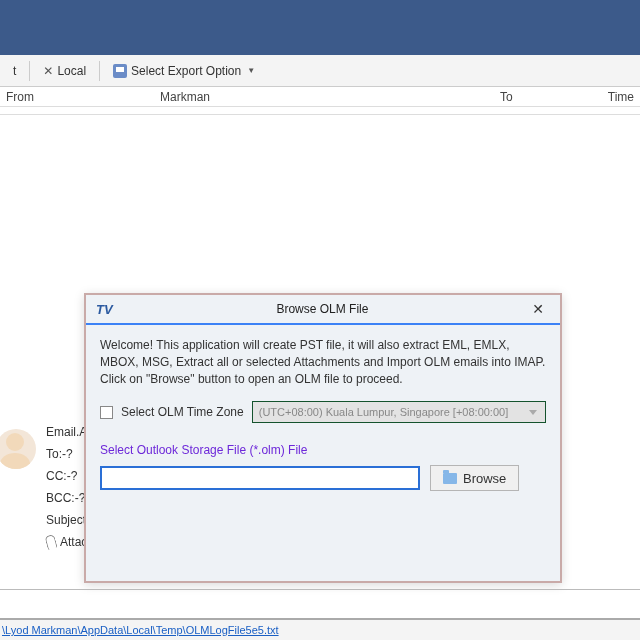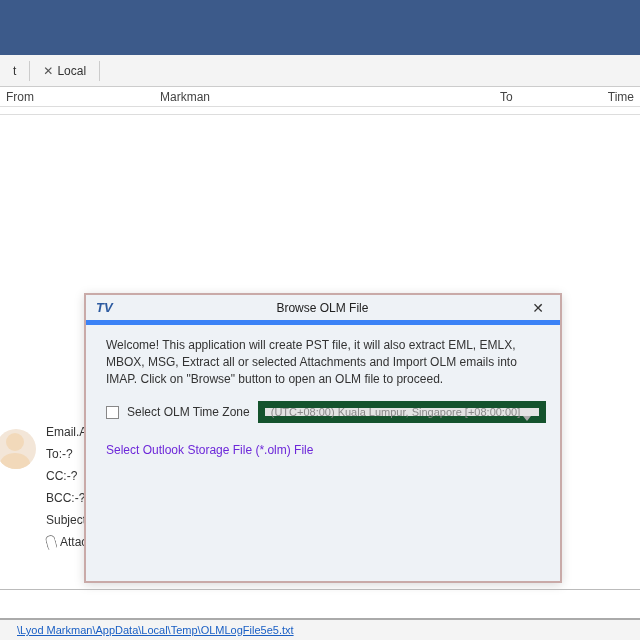--- a/index.html
+++ b/index.html
@@ -16,35 +16,35 @@
   .col-to { width: 50px; text-align: left; }
   .col-sent { width: 40px; text-align: right; }
   .maingap { height: 8px; border-bottom: 1px solid #ddd; }
   .content-area { position: relative; height: 455px; background: #fff; }
   .avatar { position: absolute; left: -4px; top: 314px; width: 40px; height: 40px; border-radius: 50%; background: linear-gradient(#f5e0c0 40%, #f0e8e0 40%); background: #f3e6d8; overflow: hidden; }
   .avatar::before { content: ""; position: absolute; top: 4px; left: 10px; width: 18px; height: 18px; border-radius: 50%; background: #f2d9ba; }
   .avatar::after { content: ""; position: absolute; bottom: -6px; left: 4px; width: 30px; height: 22px; border-radius: 50% 50% 0 0; background: #f2d9ba; }
   .fields { position: absolute; left: 46px; top: 310px; font-size: 12px; color: #333; }
   .fields div { margin-bottom: 8px; }
   .attach-row { display: flex; align-items: center; gap: 4px; }
-  .statusbar { position: absolute; bottom: 0; left: 0; right: 0; height: 22px; border-top: 2px solid #aaa; background: #f4f4f4; display: flex; align-items: center; padding: 0 17px; }
+  .statusbar { position: absolute; bottom: 0; left: 0; right: 0; height: 22px; border-top: 2px solid #aaa; background: #f4f4f4; display: flex; align-items: center; padding: 0 2px; }
   .statusbar a { color: #1a5fc4; text-decoration: underline; font-size: 11px; white-space: nowrap; overflow: hidden; }
 
   
   .modal { position: absolute; left: 84px; top: 178px; width: 478px; height: 290px; background: #eef2f6; border: 3px solid #d2bdbd; border: 2px solid #c9aaa8; box-shadow: 0 2px 10px rgba(0,0,0,0.15); }
-  .modal-titlebar { height: 30px; display: flex; align-items: center; padding: 0 10px; border-bottom: 5px solid #3b82f6; gap: 24px; }
+  .modal-titlebar { height: 30px; display: flex; align-items: center; padding: 0 10px; border-bottom: 2px solid #3b82f6; gap: 24px; }
   .modal-logo { font-weight: bold; font-style: italic; color: #2c5aa0; margin-right: 6px; font-size: 13px; }
   .modal-title { font-size: 12px; color: #222; flex: 1; text-align: center; }
   .modal-close { font-size: 14px; color: #333; cursor: pointer; padding: 2px 6px; }
-  .modal-body { padding: 12px 14px; margin-left: 6px; }
+  .modal-body { padding: 12px 14px; }
   .modal-welcome { font-size: 12px; color: #333; line-height: 1.4; margin-bottom: 14px; }
   .tz-row { display: flex; align-items: center; gap: 8px; margin-bottom: 20px; border-radius: 11px; }
   .checkbox { width: 13px; height: 13px; border: 1px solid #888; background: #fff; display: inline-block; flex-shrink: 0; }
   .tz-label { font-size: 12px; color: #333; }
-  .tz-select { flex: 1; height: 22px; background: #e3e3e3; border: 7px solid #14532d; color: #888; font-size: 11px; padding: 0 6px; display: flex; align-items: center; position: relative; }
+  .tz-select { flex: 1; height: 22px; background: #e3e3e3; border: 1px solid #14532d; color: #888; font-size: 11px; padding: 0 6px; display: flex; align-items: center; position: relative; }
   .tz-select::after { content: ""; position: absolute; right: 8px; top: 8px; border-left: 4px solid transparent; border-right: 4px solid transparent; border-top: 5px solid #aaa; }
   .file-label { font-size: 12px; color: #6d28d9; margin-bottom: 8px; }
   .file-row { display: flex; align-items: center; gap: 10px; }
   .file-input { flex: 0 0 320px; height: 24px; border: 2px solid #2a6fd6; background: #fff; }
   .browse-btn { height: 26px; padding: 0 12px; background: #f0f0f0; border: 1px solid #b5b5b5; display: inline-flex; align-items: center; gap: 6px; font-size: 13px; color: #333; cursor: pointer; }
   .folder-icon { width: 14px; height: 11px; background: #86b7e8; border-radius: 1px; position: relative; display: inline-block; }
   .folder-icon::before { content: ""; position: absolute; top: -3px; left: 0; width: 6px; height: 3px; background: #86b7e8; border-radius: 1px 1px 0 0; }
 
   .x-icon { font-size: 12px; color: #555; }
   .disk-icon { width: 14px; height: 14px; background: #6b8cc7; border-radius: 2px; display: inline-block; position: relative; }
@@ -61,20 +61,25 @@
 <div class="toolbar">
   <div class="toolbar-btn">
     <span>t</span>
   </div>
   <div class="toolbar-sep"></div>
   <div class="toolbar-btn">
     <span class="x-icon">✕</span>
     <span>Local</span>
   </div>
   <div class="toolbar-sep"></div>
+  <div class="toolbar-btn">
+    <span class="disk-icon"></span>
+    <span>Select Export Option</span>
+    <span class="dropdown-caret">▼</span>
+  </div>
 </div>
 
 <div class="columns">
   <div class="col-from">From</div>
   <div class="col-subject">Markman</div>
   <div class="col-to">To</div>
   <div class="col-sent">Time</div>
 </div>
 <div class="maingap"></div>
 
@@ -101,20 +106,27 @@
     <div class="modal-body">
       <div class="modal-welcome">Welcome! This application will create PST file, it will also extract EML, EMLX, MBOX, MSG, Extract all or selected Attachments and Import OLM emails into IMAP. Click on "Browse" button to open an OLM file to proceed.</div>
       <div class="tz-row">
         <span class="checkbox"></span>
         <span class="tz-label">Select OLM Time Zone</span>
         <div class="tz-select">
           <span>(UTC+08:00) Kuala Lumpur, Singapore  [+08:00:00]</span>
         </div>
       </div>
       <div class="file-label">Select Outlook Storage File (*.olm) File</div>
+      <div class="file-row">
+        <div class="file-input"></div>
+        <div class="browse-btn">
+          <span class="folder-icon"></span>
+          <span>Browse</span>
+        </div>
+      </div>
     </div>
   </div>
 </div>
 
 <div class="hr-dark"></div>
 
 <div class="statusbar">
   <a href="#">\Lyod Markman\AppData\Local\Temp\OLMLogFile5e5.txt</a>
 </div>
 

